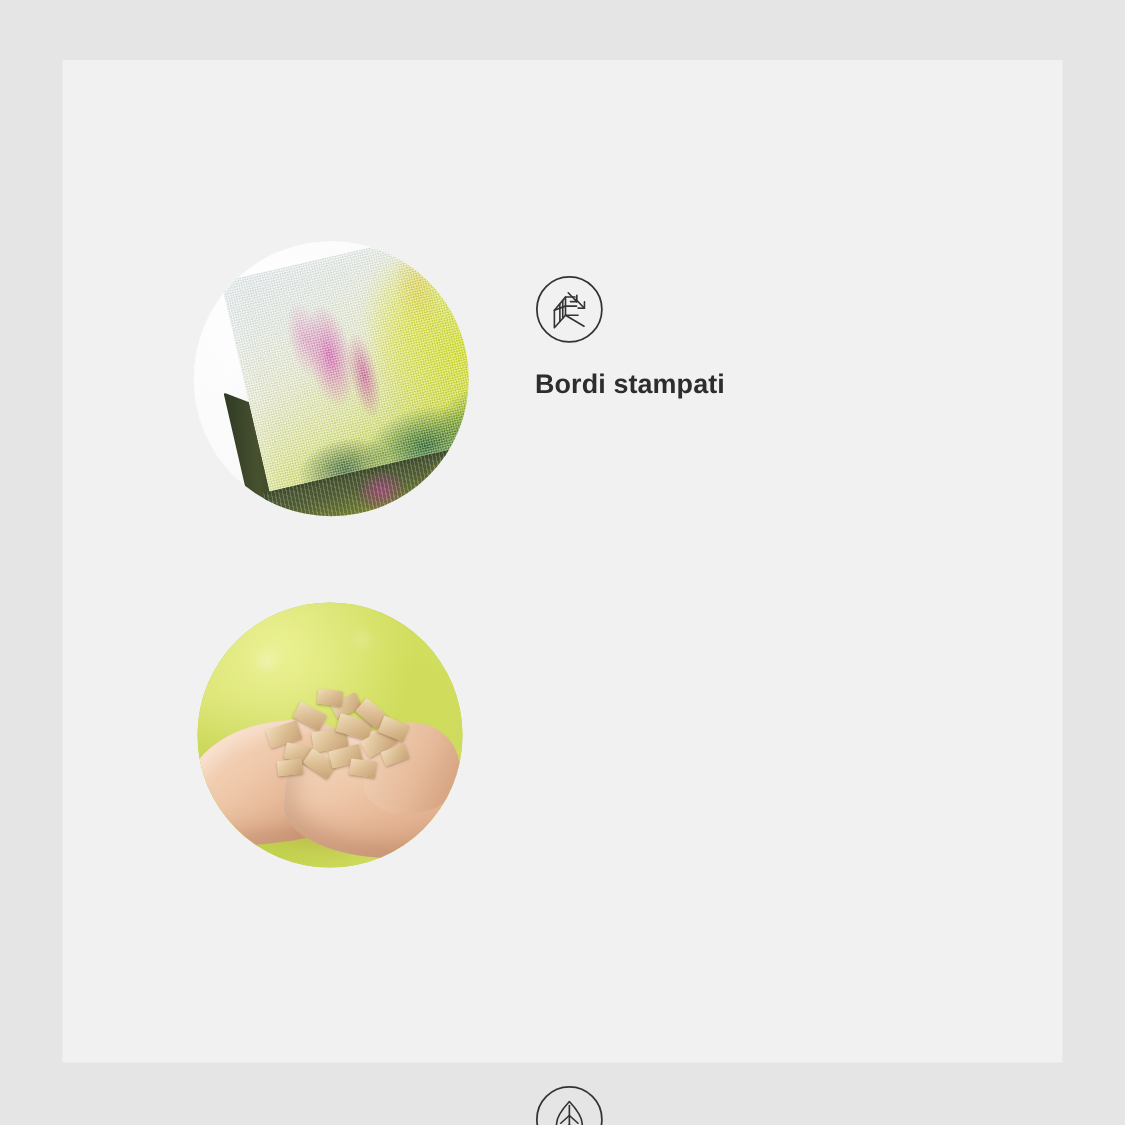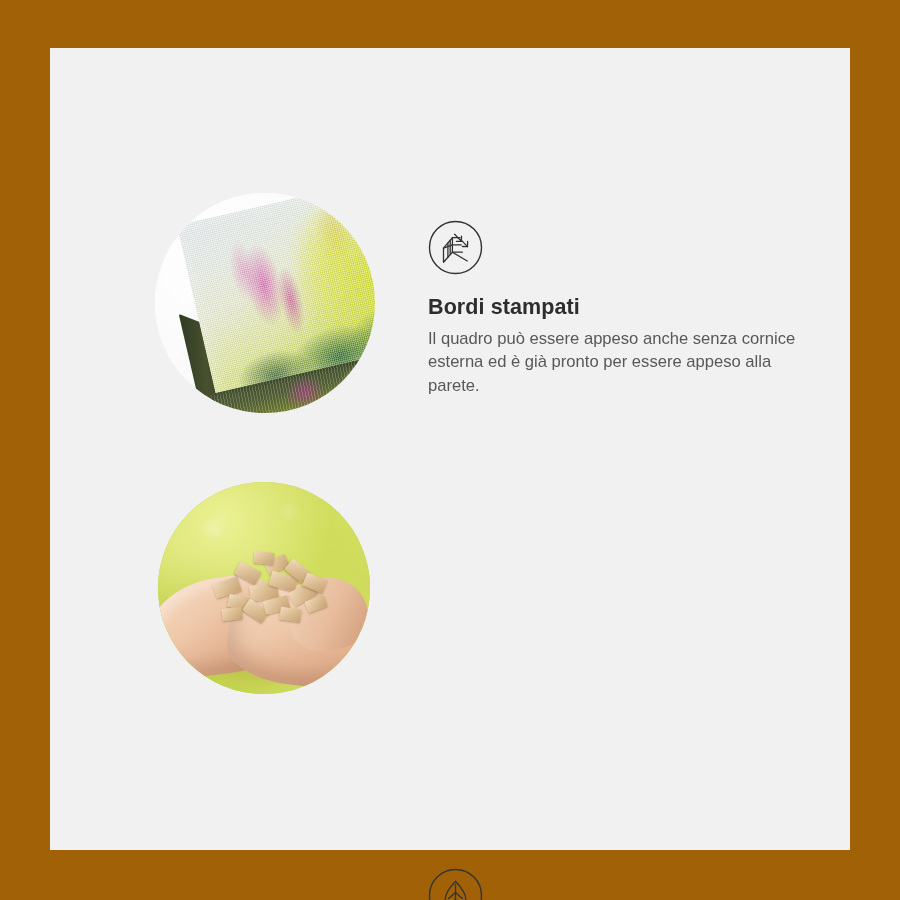--- a/index.html
+++ b/index.html
@@ -11,21 +11,21 @@
     height: 900px;
     background: #ffffff;
     font-family: "Liberation Sans", sans-serif;
     overflow: hidden;
   }
 
   .page {
     position: relative;
     width: 900px;
     height: 900px;
-    background: #a16207;
+    background: #e5e5e5;
   }
 
   
   .panel {
     position: absolute;
     left: 50px;
     top: 48px;
     width: 800px;
     height: 802px;
     background: #f1f1f1;
@@ -309,21 +309,20 @@
               <path d="M26.6 14.2 L33.4 21.4"></path>
               <path d="M33.4 21.4 L33.5 16.2"></path>
               <path d="M33.4 21.4 L28.4 21.3"></path>
               <path d="M32.6 19.4 L39.5 26.6"></path>
               <path d="M39.5 26.6 L39.6 21.4"></path>
               <path d="M39.5 26.6 L34.5 26.5"></path>
             </g>
           </svg>
         </span>
         <h3 class="feature-title">Bordi stampati</h3>
-        <p class="feature-desc">Il quadro può essere appeso anche senza cornice esterna ed è già pronto per essere appeso alla parete.</p>
       </div>
     </div>
 
     <div class="feature feature-2">
 
       <div class="media-circle media-2">
         <div class="eco-bg"></div>
         <div class="palm-shadow"></div>
         <div class="hand-left"></div>
         <div class="hand-right"></div>

